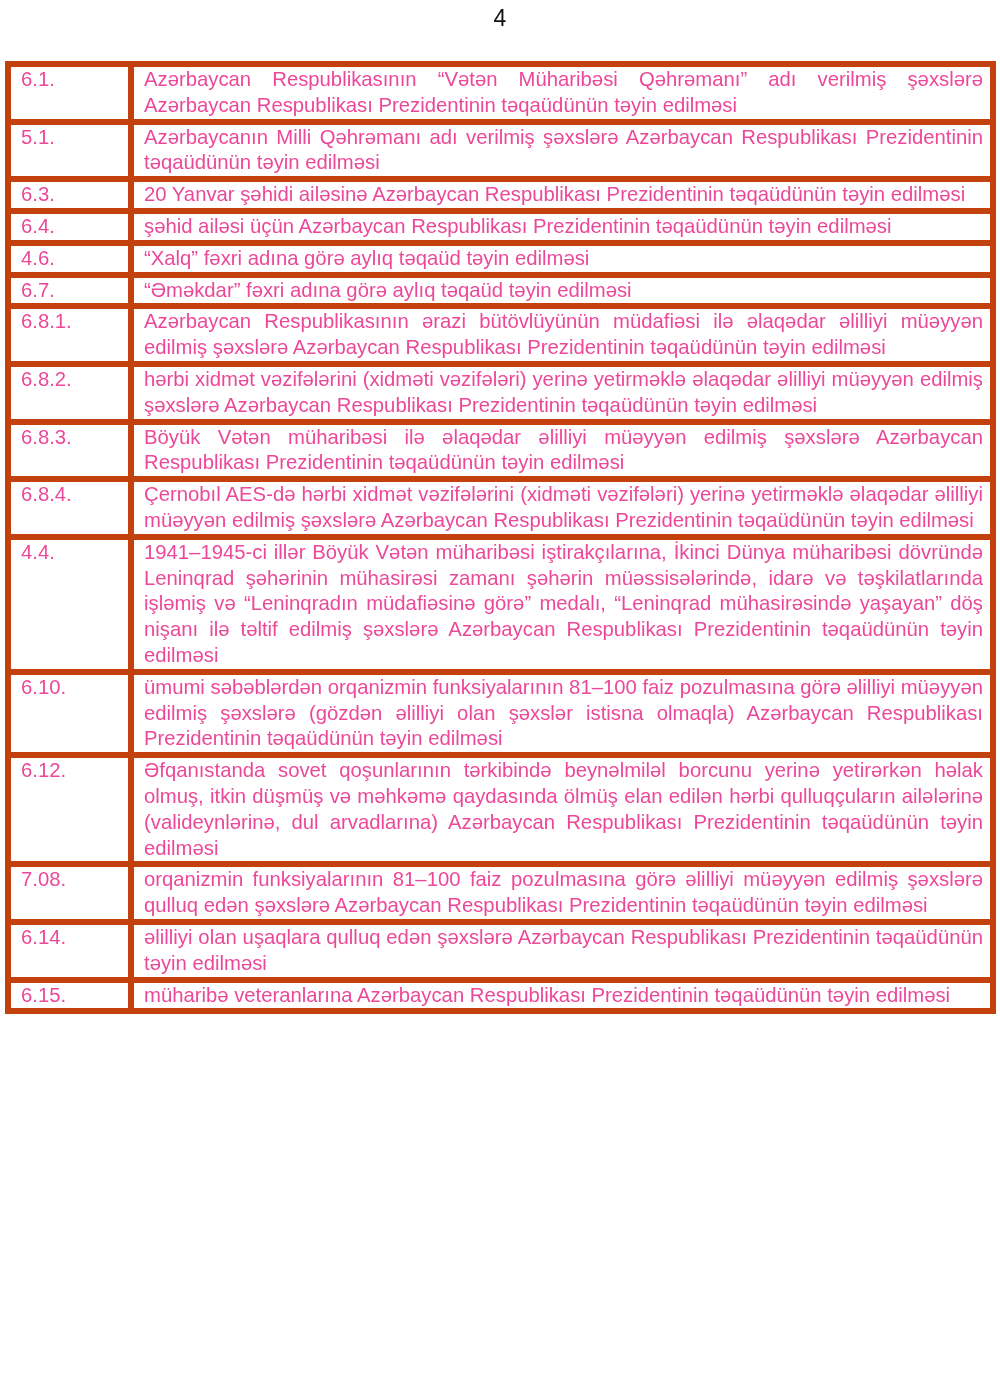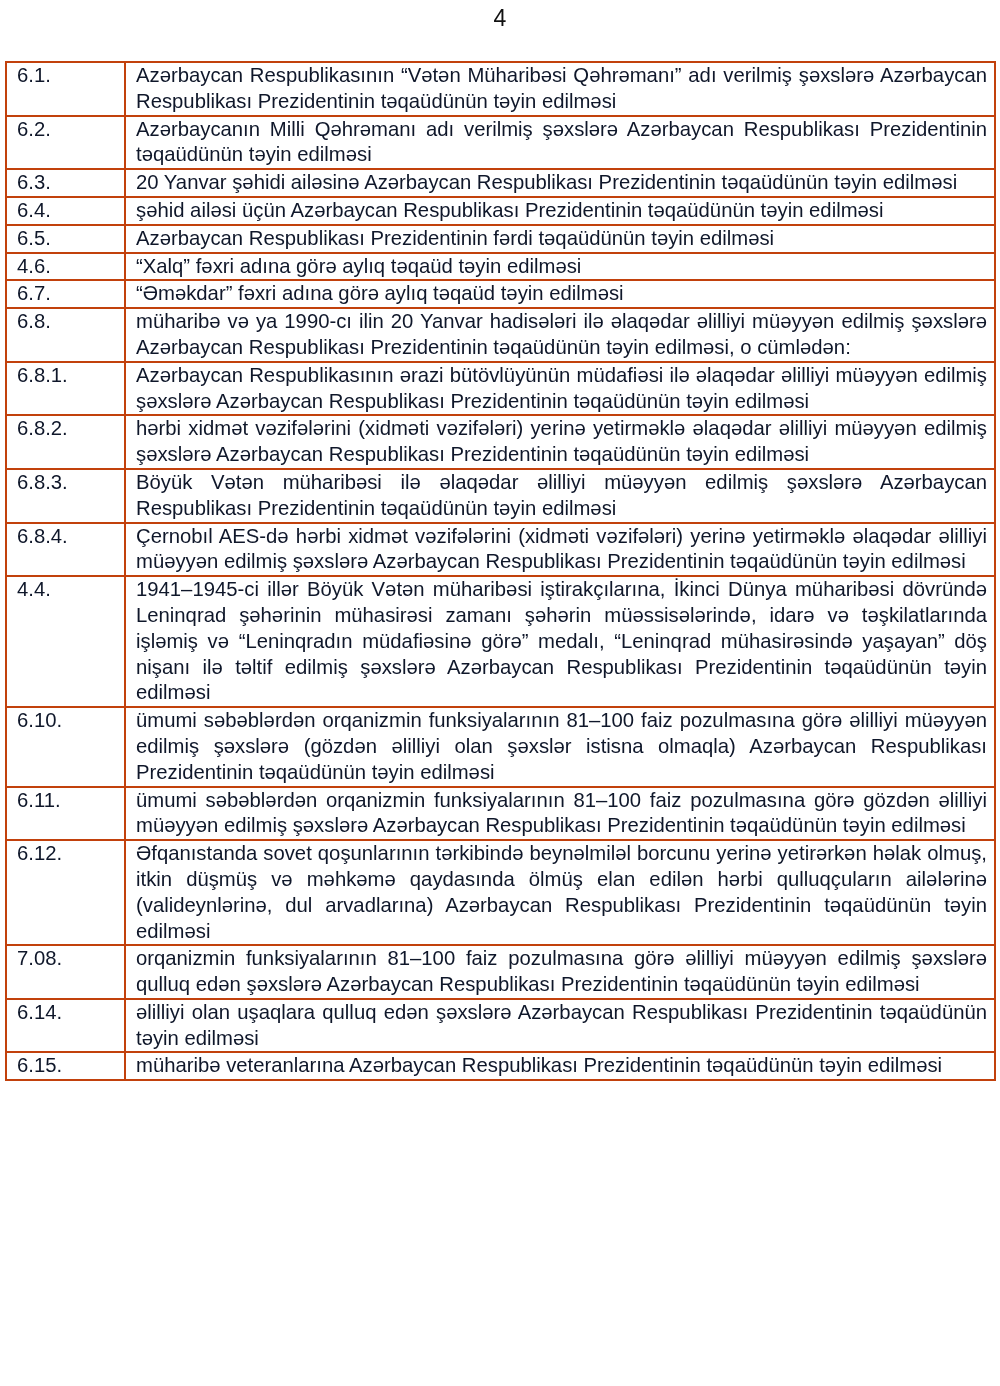--- a/index.html
+++ b/index.html
@@ -27,25 +27,25 @@
   }
   table.benefits-table {
     position: absolute;
     top: 61px;
     left: 5px;
     width: 991px;
     border-collapse: collapse;
     table-layout: fixed;
   }
   table.benefits-table td {
-    border: 2px solid #c2410c;
+    border: 6px solid #c2410c;
     vertical-align: top;
     font-size: 20.3px;
     line-height: 25.8px;
-    color: #0f172a;
+    color: #ec4899;
   }
   td.row-num {
     width: 103px;
     padding: 0px 4px 0px 10px;
     text-align: left;
     white-space: nowrap;
   }
   td.row-desc {
     padding: 0px 7px 0px 10px;
     text-align: justify;
@@ -57,46 +57,38 @@
 
 <div class="page-number">4</div>
 
 <table class="benefits-table">
   <tbody>
       <tr>
         <td class="row-num">6.1.</td>
         <td class="row-desc">Azərbaycan Respublikasının “Vətən Müharibəsi Qəhrəmanı” adı verilmiş şəxslərə Azərbaycan Respublikası Prezidentinin təqaüdünün təyin edilməsi</td>
       </tr>
       <tr>
-        <td class="row-num">6.2.</td>
+        <td class="row-num">5.1.</td>
         <td class="row-desc">Azərbaycanın Milli Qəhrəmanı adı verilmiş şəxslərə Azərbaycan Respublikası Prezidentinin təqaüdünün təyin edilməsi</td>
       </tr>
       <tr>
         <td class="row-num">6.3.</td>
         <td class="row-desc">20 Yanvar şəhidi ailəsinə Azərbaycan Respublikası Prezidentinin təqaüdünün təyin edilməsi</td>
       </tr>
       <tr>
         <td class="row-num">6.4.</td>
         <td class="row-desc">şəhid ailəsi üçün Azərbaycan Respublikası Prezidentinin təqaüdünün təyin edilməsi</td>
       </tr>
       <tr>
-        <td class="row-num">6.5.</td>
-        <td class="row-desc">Azərbaycan Respublikası Prezidentinin fərdi təqaüdünün təyin edilməsi</td>
-      </tr>
-      <tr>
         <td class="row-num">4.6.</td>
         <td class="row-desc">“Xalq” fəxri adına görə aylıq təqaüd təyin edilməsi</td>
       </tr>
       <tr>
         <td class="row-num">6.7.</td>
         <td class="row-desc">“Əməkdar” fəxri adına görə aylıq təqaüd təyin edilməsi</td>
-      </tr>
-      <tr>
-        <td class="row-num">6.8.</td>
-        <td class="row-desc">müharibə və ya 1990-cı ilin 20 Yanvar hadisələri ilə əlaqədar əlilliyi müəyyən edilmiş şəxslərə Azərbaycan Respublikası Prezidentinin təqaüdünün təyin edilməsi, o cümlədən:</td>
       </tr>
       <tr>
         <td class="row-num">6.8.1.</td>
         <td class="row-desc">Azərbaycan Respublikasının ərazi bütövlüyünün müdafiəsi ilə əlaqədar əlilliyi müəyyən edilmiş şəxslərə Azərbaycan Respublikası Prezidentinin təqaüdünün təyin edilməsi</td>
       </tr>
       <tr>
         <td class="row-num">6.8.2.</td>
         <td class="row-desc">hərbi xidmət vəzifələrini (xidməti vəzifələri) yerinə yetirməklə əlaqədar əlilliyi müəyyən edilmiş şəxslərə Azərbaycan Respublikası Prezidentinin təqaüdünün təyin edilməsi</td>
       </tr>
       <tr>
@@ -109,24 +101,20 @@
       </tr>
       <tr>
         <td class="row-num">4.4.</td>
         <td class="row-desc">1941–1945-ci illər Böyük Vətən müharibəsi iştirakçılarına, İkinci Dünya müharibəsi dövründə Leninqrad şəhərinin mühasirəsi zamanı şəhərin müəssisələrində, idarə və təşkilatlarında işləmiş və “Leninqradın müdafiəsinə görə” medalı, “Leninqrad mühasirəsində yaşayan” döş nişanı ilə təltif edilmiş şəxslərə Azərbaycan Respublikası Prezidentinin təqaüdünün təyin edilməsi</td>
       </tr>
       <tr>
         <td class="row-num">6.10.</td>
         <td class="row-desc">ümumi səbəblərdən orqanizmin funksiyalarının 81–100 faiz pozulmasına görə əlilliyi müəyyən edilmiş şəxslərə (gözdən əlilliyi olan şəxslər istisna olmaqla) Azərbaycan Respublikası Prezidentinin təqaüdünün təyin edilməsi</td>
       </tr>
       <tr>
-        <td class="row-num">6.11.</td>
-        <td class="row-desc">ümumi səbəblərdən orqanizmin funksiyalarının 81–100 faiz pozulmasına görə gözdən əlilliyi müəyyən edilmiş şəxslərə Azərbaycan Respublikası Prezidentinin təqaüdünün təyin edilməsi</td>
-      </tr>
-      <tr>
         <td class="row-num">6.12.</td>
         <td class="row-desc">Əfqanıstanda sovet qoşunlarının tərkibində beynəlmiləl borcunu yerinə yetirərkən həlak olmuş, itkin düşmüş və məhkəmə qaydasında ölmüş elan edilən hərbi qulluqçuların ailələrinə (valideynlərinə, dul arvadlarına) Azərbaycan Respublikası Prezidentinin təqaüdünün təyin edilməsi</td>
       </tr>
       <tr>
         <td class="row-num">7.08.</td>
         <td class="row-desc">orqanizmin funksiyalarının 81–100 faiz pozulmasına görə əlilliyi müəyyən edilmiş şəxslərə qulluq edən şəxslərə Azərbaycan Respublikası Prezidentinin təqaüdünün təyin edilməsi</td>
       </tr>
       <tr>
         <td class="row-num">6.14.</td>
         <td class="row-desc">əlilliyi olan uşaqlara qulluq edən şəxslərə Azərbaycan Respublikası Prezidentinin təqaüdünün təyin edilməsi</td>

